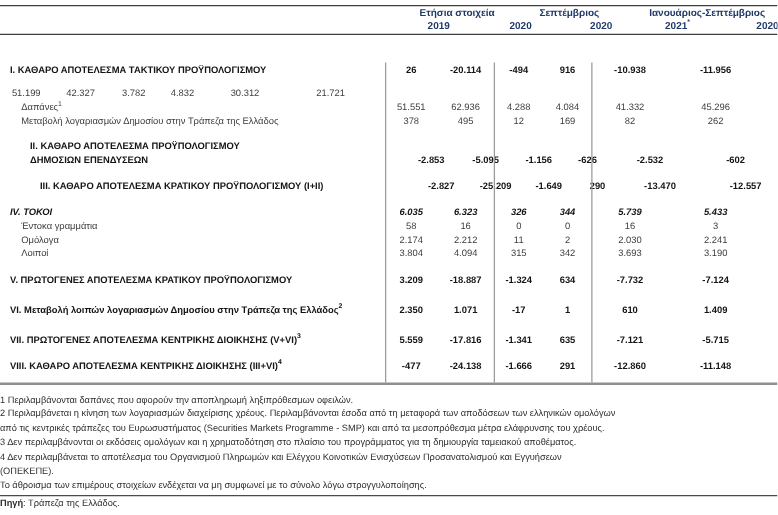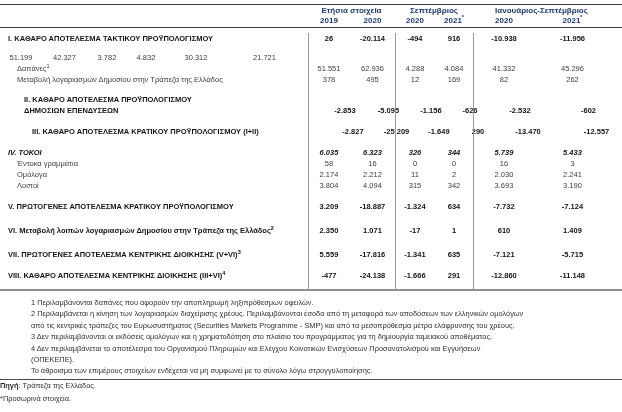--- a/index.html
+++ b/index.html
@@ -6,21 +6,21 @@
   body { width:622px; height:412px; overflow:hidden;
          font-family:"Liberation Sans", sans-serif; color:#1a1a1a; }
   .page { position:relative; width:622px; height:412px; background:#fff; }
 
   .rule-top { border-top:1px solid #3e3e3e; margin-top:4px; }
   .rule-mid { border-top:1.5px solid #3e3e3e; margin-top:1px; }
   .rule-bottom { border-top:2px solid #8f8f8f; }
   .rule-fn { border-top:1px solid #4a4a4a; margin-top:2px; }
 
   
-  .hdr-groups, .years { display:flex; }
+  .hdr-groups, .years { display:flex;gap:22px; }
   .spacer { width:308px; flex:none; }
   .grp { text-align:center; font-weight:bold; font-size:8px; line-height:10px; margin-top:1px; }
   .g0 { width:87px; } .g1 { width:78px; } .g2 { width:137px; }
   .year { font-weight:bold; font-size:8px; line-height:10px; }
 
   
   .cell { flex:none; text-align:center; }
   .c0 { width:42px; } .c1 { width:45px; } .c2 { width:40px; }
   .c3 { width:38px; } .c4 { width:62px; } .c5 { width:75px; }
 
@@ -29,35 +29,35 @@
   .divider { position:absolute; top:0; bottom:0; width:1px; background:#9a9a9a; }
   .dv0 { left:308px; } .dv1 { left:395px; } .dv2 { left:473px; }
 
   .row { display:flex; align-items:flex-end; font-size:7.5px; line-height:11px; }
   .row .label { width:308px; flex:none; box-sizing:border-box; padding-left:8px; white-space:nowrap; }
   .row .label .l1 { display:block; }
   .row.section { font-weight:bold; color:#141414; }
   .row.sub { color:#3d3d3d; font-weight:normal; }
   .row.sub .label { padding-left:17px; }
 
-  .rows > .row:nth-child(1)  { margin-top:5px;  }
+  .rows > .row:nth-child(1)  { margin-top:22px;  }
   .rows > .row:nth-child(2)  { margin-top:8px;  }
   .rows > .row:nth-child(5)  { margin-top:9px;margin-left:16px;  }
   .rows > .row:nth-child(6)  { margin-top:10px;margin-left:24px; }
   .rows > .row:nth-child(7)  { margin-top:10px;font-style:italic; }
   .rows > .row:nth-child(11) { margin-top:10px; }
   .rows > .row:nth-child(12) { margin-top:13px; }
   .rows > .row:nth-child(13) { margin-top:13px; }
   .rows > .row:nth-child(14) { margin-top:10px; }
 
   sup { vertical-align:super; font-size:5.5px; line-height:0; }
 
   
   .fnotes { padding-top:6px; font-size:7.4px; line-height:11.4px; color:#2e2e2e; }
-  .fn-line, .note-line { white-space:nowrap;margin-left:31px; }
+  .fn-line, .note-line { white-space:nowrap; }
   .small-line { font-size:7.4px; line-height:11px; color:#2e2e2e; }
   .provisional { padding-top:2px; }
   .source b { font-weight:bold; }
   .navy { color:#1f3a68; }
 </style>
 </head>
 <body>
 
 <div class="page">
 

